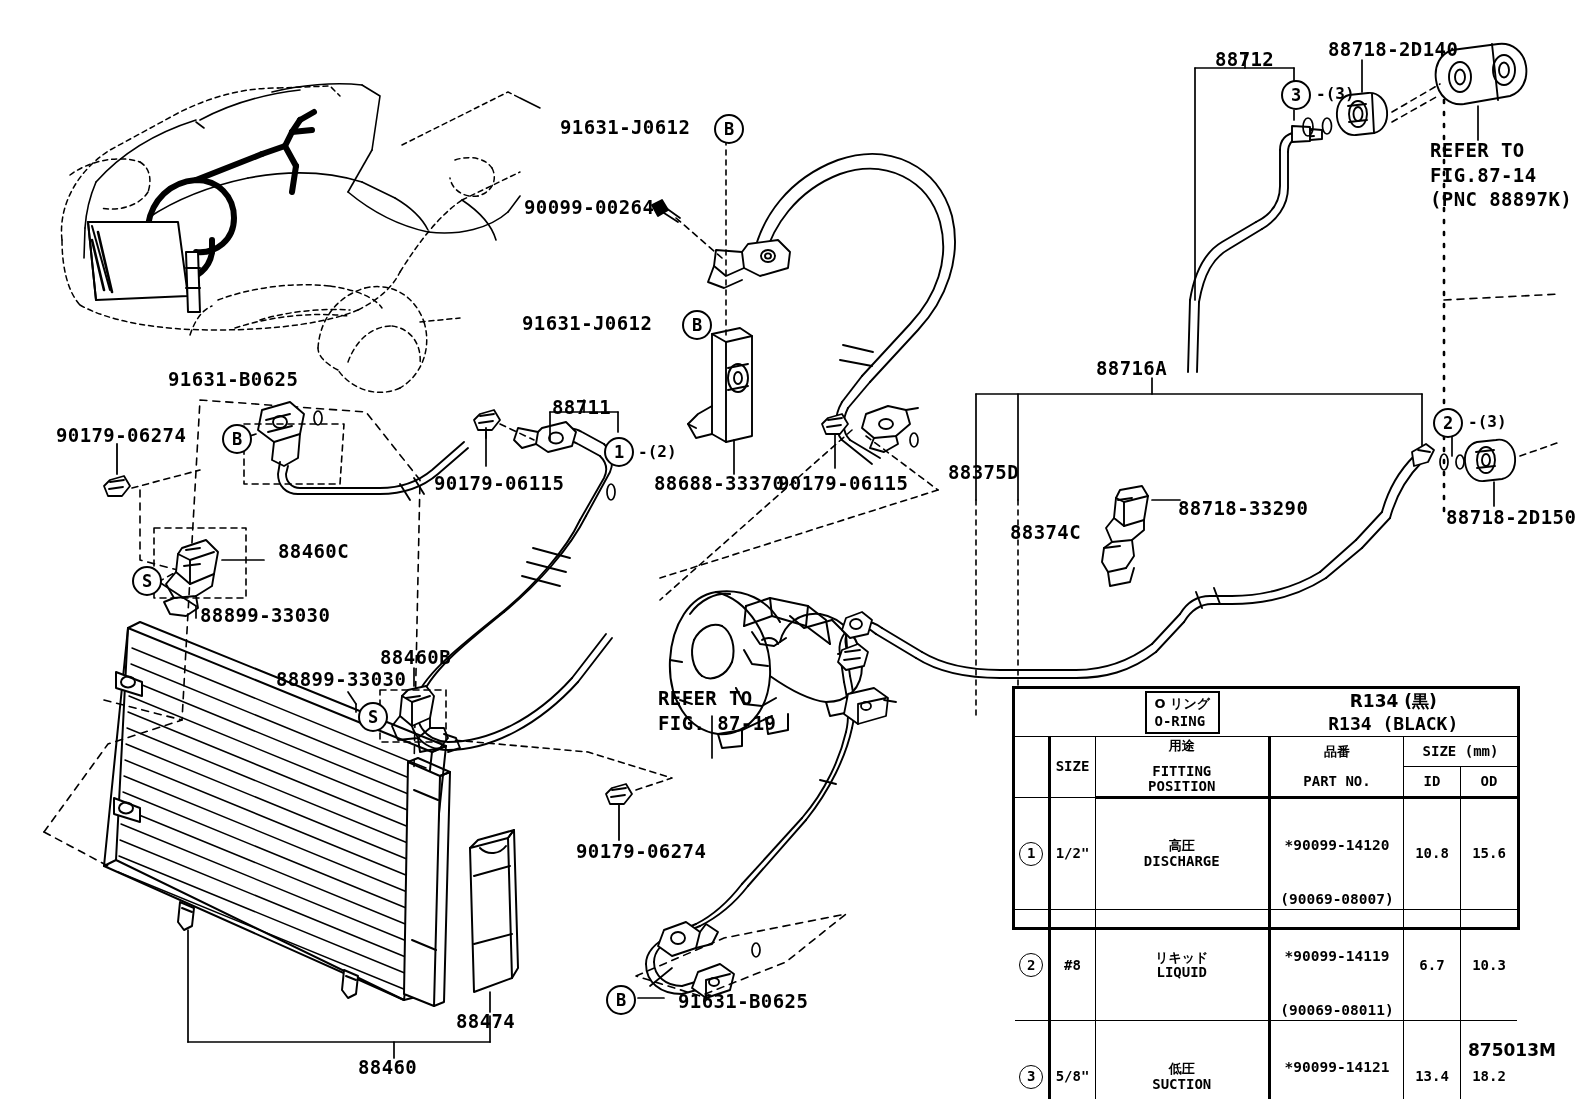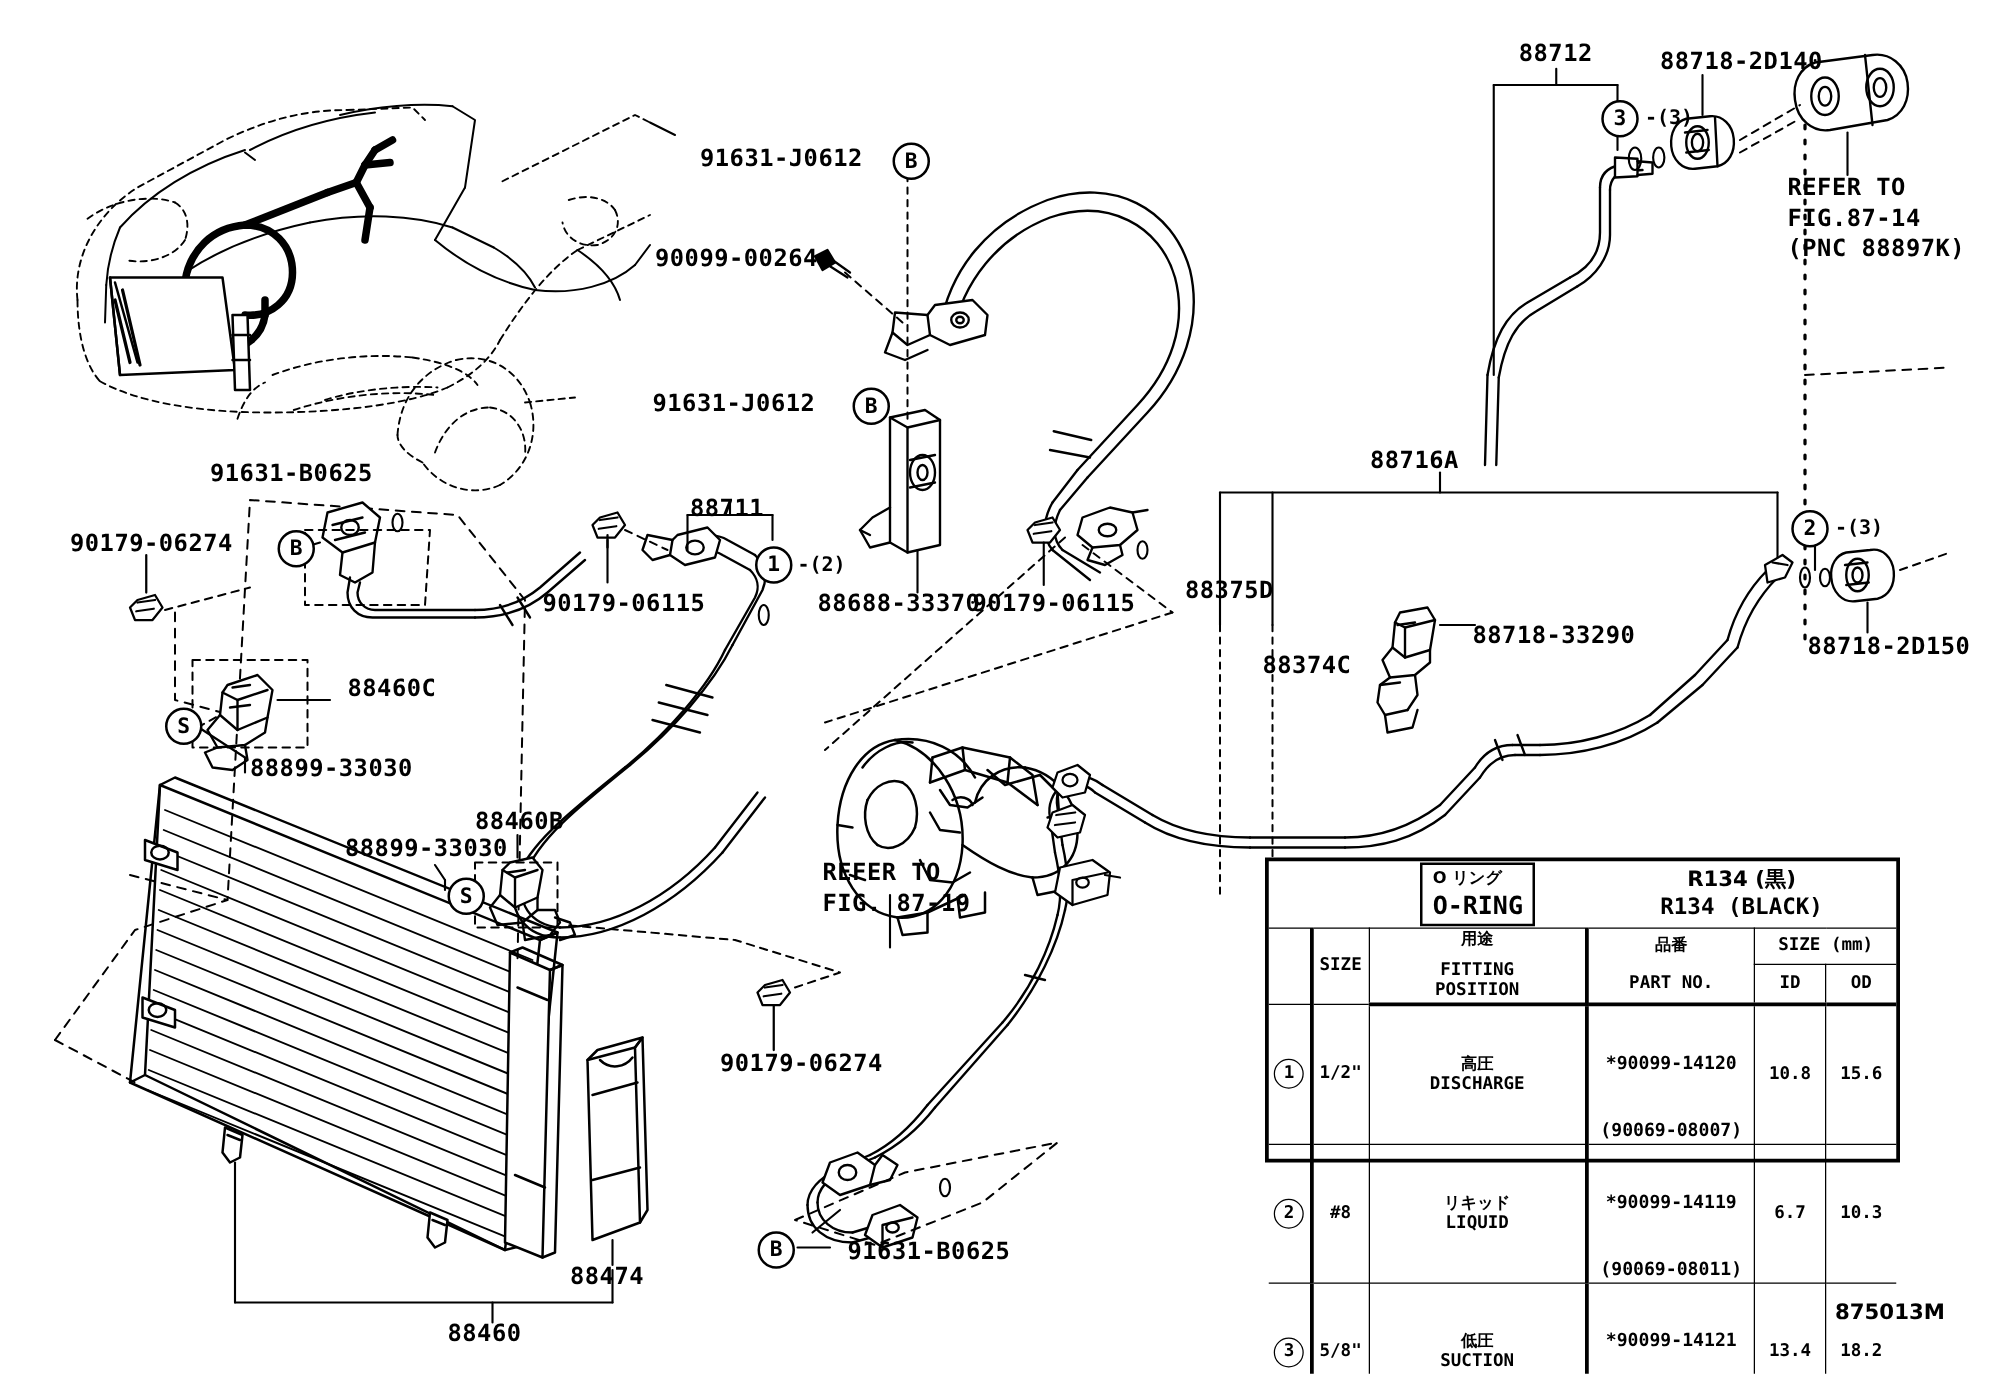--- a/index.html
+++ b/index.html
@@ -639,21 +639,21 @@
         <path d="M414,686 L414,668"></path>
       </g>
       <g stroke-width="1.7">
         <path d="M348,692 L356,704"></path>
         <path d="M356,704 L356,712"></path>
       </g>
 
     </g>
   </svg>
 
-  <div class="lbl" style="left:1215px;top:32px;text-align:center;">88712</div>
+  <div class="lbl" style="left:1215px;top:48px;text-align:center;">88712</div>
   <div class="lbl" style="left:1328px;top:38px;">88718-2D140</div>
   <div class="callout" style="left:1281px;top:80px;">3</div>
   <div class="qty" style="left:1316px;top:84px;">-(3)</div>
   <div class="lbl multi" style="left:1430px;top:138px;width:160px;line-height:1.3;">
     <div>REFER TO</div>
     <div>FIG.87-14</div>
     <div>(PNC 88897K)</div>
   </div>
 
   <div class="lbl" style="left:560px;top:116px;">91631-J0612</div>
@@ -701,21 +701,21 @@
 
   <div id="oring-table">
     <table>
       <tbody>
           <tr>
         <td class="nb" style="border-left:none;border-top:none;width:30px;"></td>
         <td class="nb" style="border-top:none;width:42px;border-left:none;"></td>
         <td class="nb thickright" style="border-top:none;border-left:none;">
           <span class="oring-box">
             <span class="jp">O リング</span><br>
-            <span style="font-size:20px;">O-RING</span>
+            <span style="font-size:14px;">O-RING</span>
           </span>
         </td>
         <td class="nb" colspan="3" style="border-top:none;border-right:none;">
           <div class="hdr-r134">
             <span class="jp" style="font-size:17px;">R134 (黒)</span><br>
             <span>R134 (BLACK)</span>
           </div>
         </td>
       </tr>
       <tr>

